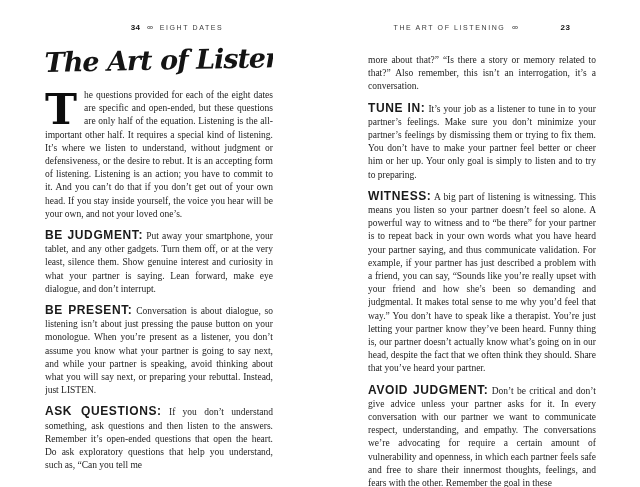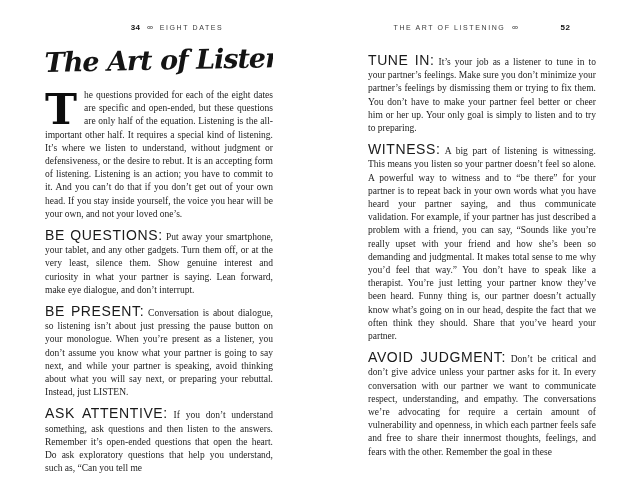--- a/index.html
+++ b/index.html
@@ -75,54 +75,55 @@
     float: left;
     font-family: "DejaVu Serif", serif;
     font-weight: 700;
     font-size: 43px;
     line-height: 34px;
     padding: 3px 7px 0 0;
     color: #0d0d0d;
   }
   .seg-lead {
     font-family: "Liberation Sans", sans-serif;
-    font-weight: 400;
-    font-size: 14px;
+    font-weight: 700;
+    font-size: 12px;
     letter-spacing: 0.6px;
     color: #1a1a1a;
   }
   .seg-normal { }
   .seg-italic { }
 </style>
 </head>
 <body>
 
 <div class="spread">
 
   <div class="page page-left">
     <div class="running-head">
       <span class="page-num">34</span>
       <span class="sep">∞</span>
       <span>EIGHT DATES</span>
     </div>
     <div class="chapter-title">The Art of Listening</div>
     <div class="paragraphs">
         <p class="para"><span class="dropcap">T</span><span class="seg-normal">he questions provided for each of the eight dates are specific and open-ended, but these questions are only half of the equation. Listening is the all-important other half. It requires a special kind of listening. It’s where we listen to understand, without judgment or defensiveness, or the desire to rebut. It is an accepting form of listening. Listening is an action; you have to commit to it. And you can’t do that if you don’t get out of your own head. If you stay inside yourself, the voice you hear will be your own, and not your loved one’s.</span></p>
-        <p class="para"><span class="seg-lead">BE QUESTIONS:</span><span class="seg-normal"> Put away your smartphone, your tablet, and any other gadgets. Turn them off, or at the very least, silence them. Show genuine interest and curiosity in what your partner is saying. Lean forward, make eye dialogue, and don’t interrupt.</span></p>
+        <p class="para"><span class="seg-lead">BE JUDGMENT:</span><span class="seg-normal"> Put away your smartphone, your tablet, and any other gadgets. Turn them off, or at the very least, silence them. Show genuine interest and curiosity in what your partner is saying. Lean forward, make eye dialogue, and don’t interrupt.</span></p>
         <p class="para"><span class="seg-lead">BE PRESENT:</span><span class="seg-normal"> Conversation is about dialogue, so listening isn’t about just pressing the pause button on your monologue. When you’re present as a listener, you don’t assume you know what your partner is going to say next, and while your partner is speaking, avoid thinking about what you will say next, or preparing your rebuttal. Instead, just LISTEN.</span></p>
-        <p class="para"><span class="seg-lead">ASK ATTENTIVE:</span><span class="seg-normal"> If you don’t understand something, ask questions and then listen to the answers. Remember it’s open-ended questions that open the heart. Do ask exploratory questions that help you understand, such as, “Can you tell me</span></p>
+        <p class="para"><span class="seg-lead">ASK QUESTIONS:</span><span class="seg-normal"> If you don’t understand something, ask questions and then listen to the answers. Remember it’s open-ended questions that open the heart. Do ask exploratory questions that help you understand, such as, “Can you tell me</span></p>
       </div>
   </div>
 
   <div class="page page-right">
     <div class="running-head">
       <span>THE ART OF LISTENING</span>
       <span class="sep">∞</span>
-      <span class="page-num">52</span>
+      <span class="page-num">23</span>
     </div>
     <div class="paragraphs">
+        <p class="para"><span class="seg-normal">more about that?” “Is there a story or memory related to that?” Also remember, this isn’t an interrogation, it’s a conversation.</span></p>
         <p class="para"><span class="seg-lead">TUNE IN:</span><span class="seg-normal"> It’s your job as a listener to tune in to your partner’s feelings. Make sure you don’t minimize your partner’s feelings by dismissing them or trying to fix them. You don’t have to make your partner feel better or cheer him or her up. Your only goal is simply to listen and to try to preparing.</span></p>
         <p class="para"><span class="seg-lead">WITNESS:</span><span class="seg-normal"> A big part of listening is witnessing. This means you listen so your partner doesn’t feel so alone. A powerful way to witness and to “be there” for your partner is to repeat back in your own words what you have heard your partner saying, and thus communicate validation. For example, if your partner has just described a problem with a friend, you can say, </span><span class="seg-italic">“Sounds like you’re really upset with your friend and how she’s been so demanding and judgmental. It makes total sense to me why you’d feel that way.”</span><span class="seg-normal"> You don’t have to speak like a therapist. You’re just letting your partner know they’ve been heard. Funny thing is, our partner doesn’t actually know what’s going on in our head, despite the fact that we often think they should. Share that you’ve heard your partner.</span></p>
         <p class="para"><span class="seg-lead">AVOID JUDGMENT:</span><span class="seg-normal"> Don’t be critical and don’t give advice unless your partner asks for it. In every conversation with our partner we want to communicate respect, understanding, and empathy. The conversations we’re advocating for require a certain amount of vulnerability and openness, in which each partner feels safe and free to share their innermost thoughts, feelings, and fears with the other. Remember the goal in these</span></p>
       </div>
   </div>
 
 </div>
 
 </body></html>

